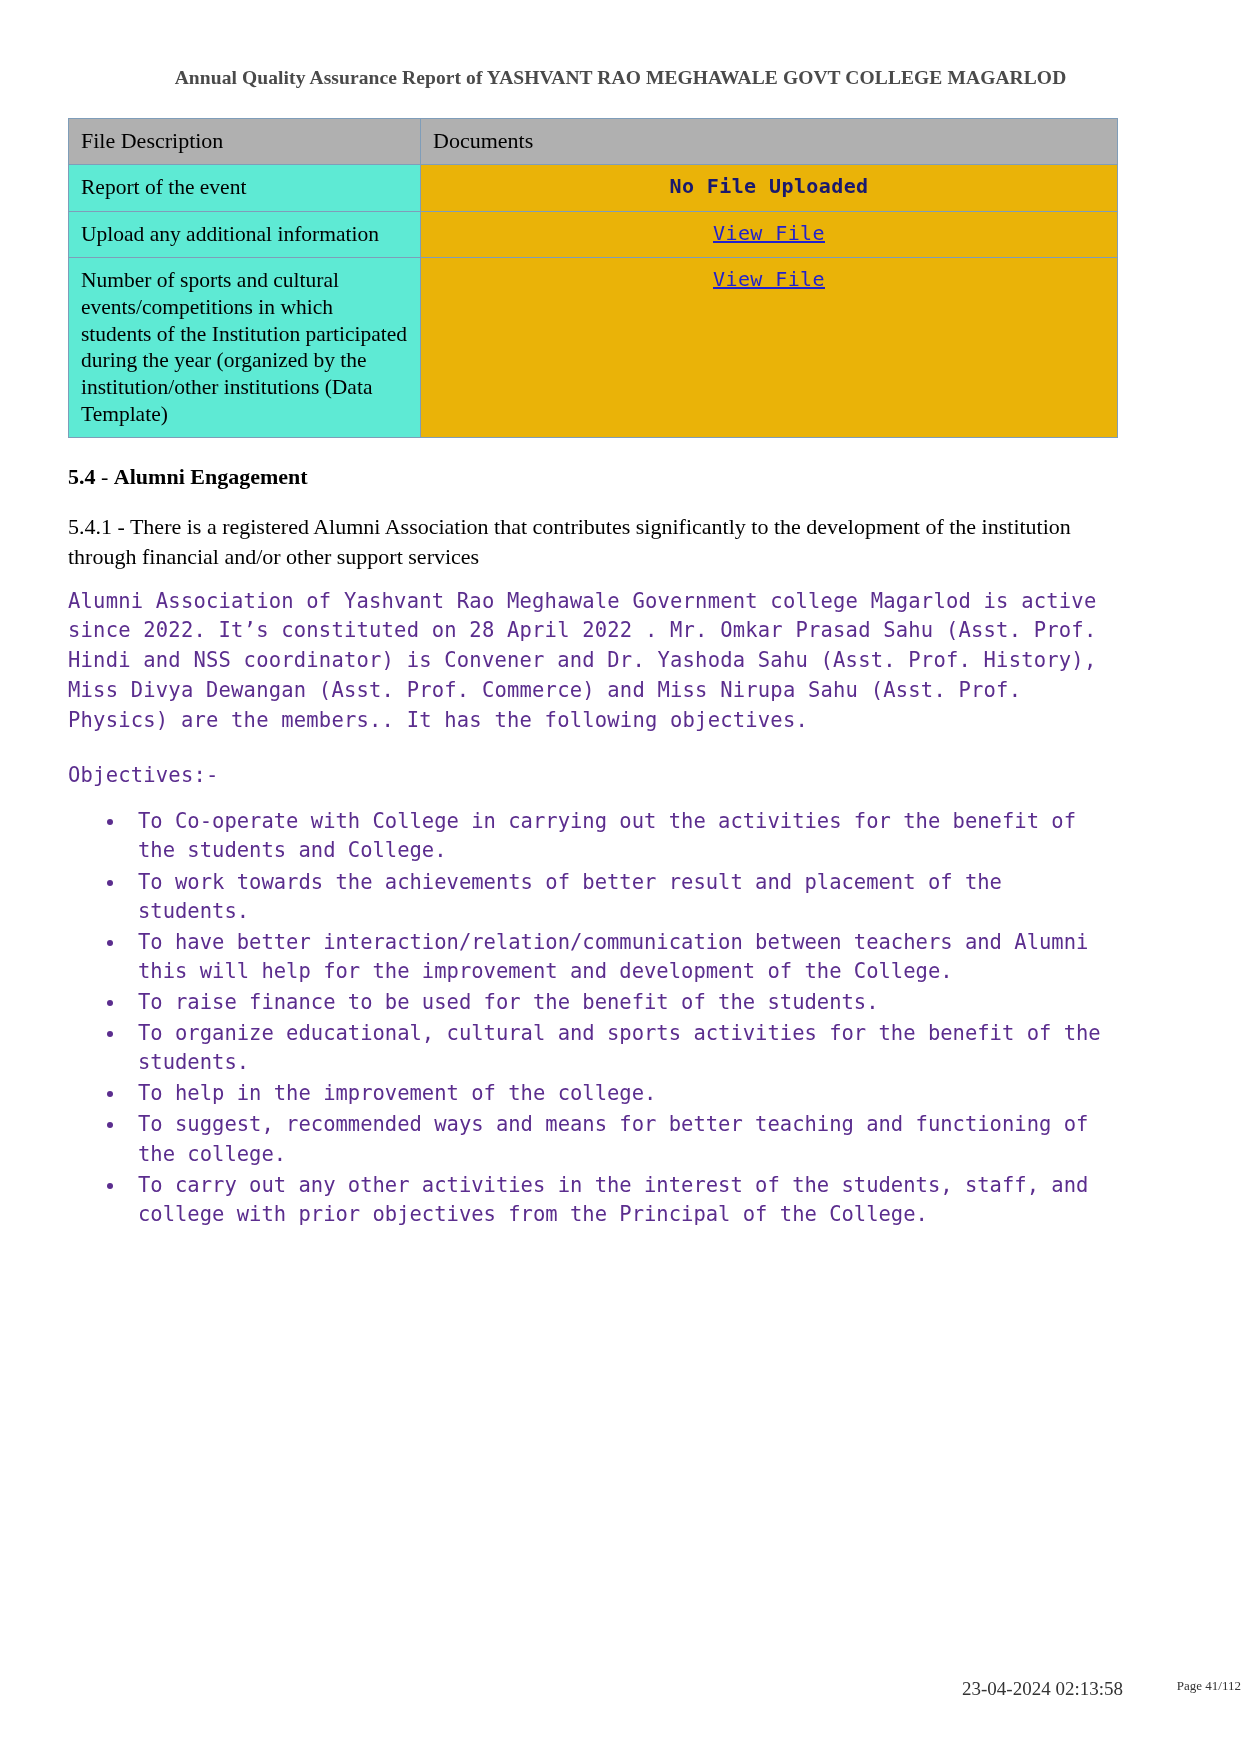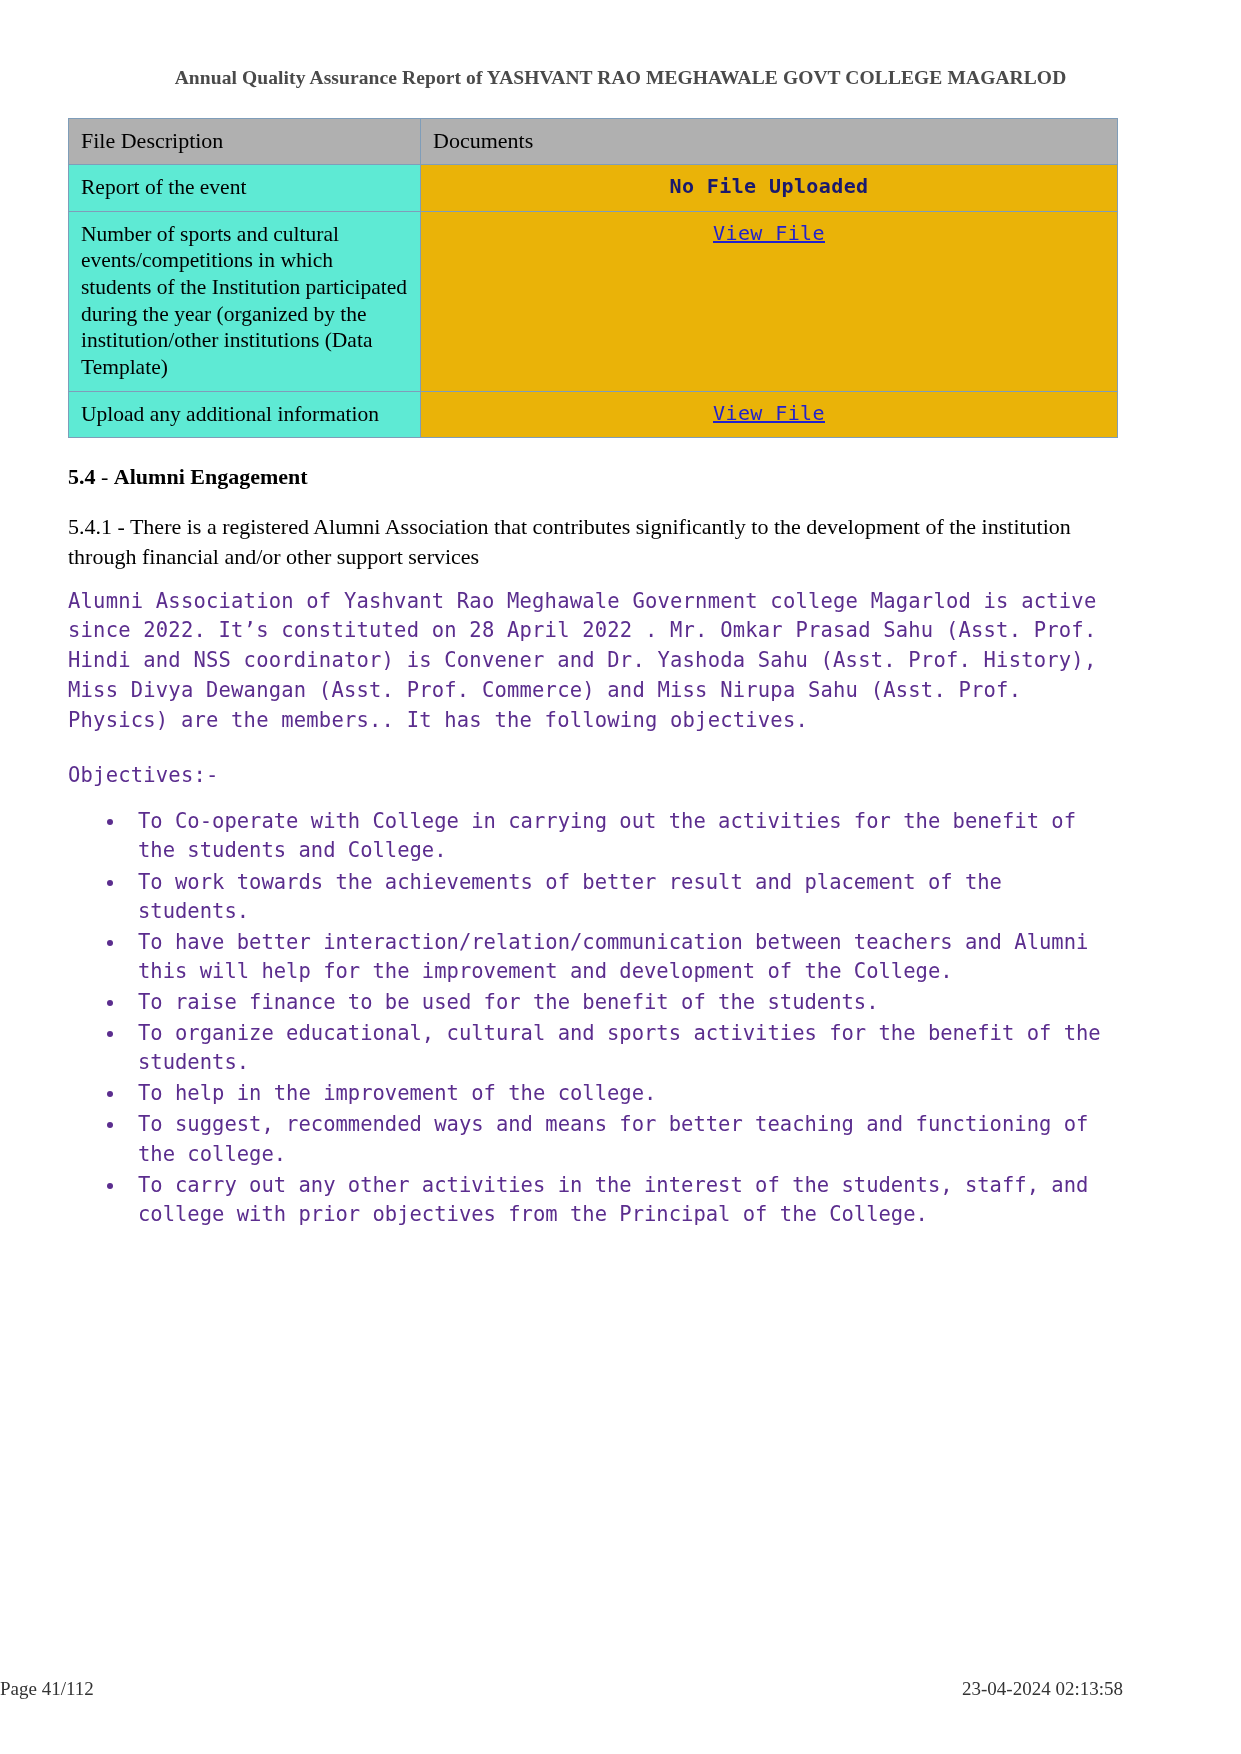--- a/index.html
+++ b/index.html
@@ -131,22 +131,22 @@
     position: absolute;
     bottom: 52px;
     left: 0;
     width: 1241px;
     height: 24px;
   }
   .footer .page-num {
     position: absolute;
     left: 0;
     width: 1241px;
-    text-align: left;
-    font-size: 19px;
+    text-align: right;
+    font-size: 13px;
     color: #333;
     font-family: "Liberation Serif", serif;
   }
   .footer .timestamp {
     position: absolute;
     right: 118px;
     top: 0;
     font-size: 19px;
     color: #333;
     font-family: "Liberation Serif", serif;
@@ -169,27 +169,27 @@
       <tbody>
         <tr class="th-row">
           <th>File Description</th>
           <th>Documents</th>
         </tr>
         <tr>
           <td class="cell-desc">Report of the event</td>
           <td class="cell-doc">No File Uploaded</td>
         </tr>
         <tr>
-          <td class="cell-desc">Number of sports and cultural events/competitions in which students of the Institution participated during the year (organized by the institution/other institutions (Data Template)</td>
+          <td class="cell-desc">Upload any additional information</td>
           <td class="cell-doc">
             <a href="#">View File</a>
           </td>
         </tr>
         <tr>
-          <td class="cell-desc">Upload any additional information</td>
+          <td class="cell-desc">Number of sports and cultural events/competitions in which students of the Institution participated during the year (organized by the institution/other institutions (Data Template)</td>
           <td class="cell-doc">
             <a href="#">View File</a>
           </td>
         </tr>
       </tbody>
     </table>
 
     <div class="sec-title">
       <span class="num">5.4</span><span class="dash"> - </span><span class="name">Alumni Engagement</span>
     </div>

